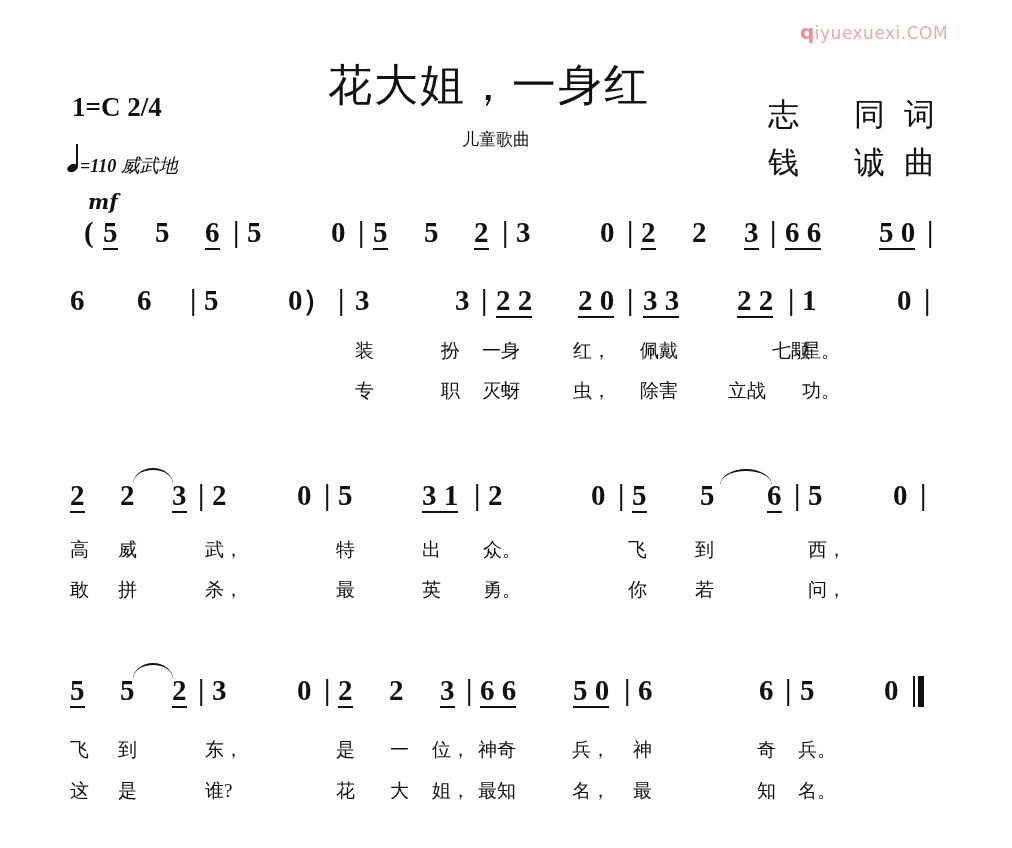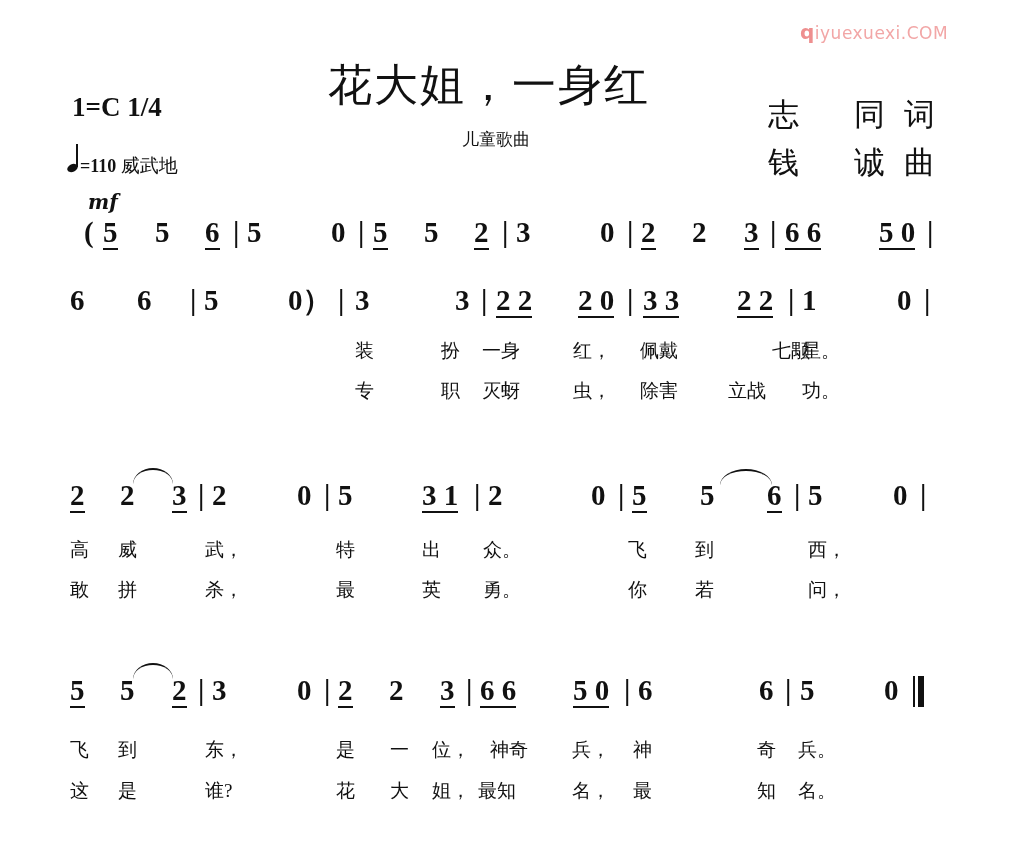--- a/index.html
+++ b/index.html
@@ -3,21 +3,21 @@
 <meta charset="utf-8">
 <style>
   html, body { margin: 0; padding: 0; background: #ffffff; }
   body { width: 1012px; height: 848px; position: relative; overflow: hidden; color: #111; }
   .serif { font-family: "Liberation Serif", "DejaVu Serif", serif; }
   .abs { position: absolute; white-space: nowrap; }
   .title { font-size: 44px; letter-spacing: 2px; font-weight: normal; }
   .subtitle { font-size: 17px; }
   .credit { font-size: 31px; }
   .key { font-size: 27px; font-weight: bold; }
-  .tempo { font-size: 18px; font-weight: bold; }
+  .tempo { font-size: 18px; font-weight: bold; font-style: italic; }
   .tempo-zh { font-weight: normal; font-size: 19px; }
   .watermark { font-family: "DejaVu Sans", sans-serif; font-size: 17px; color: #f2a6a6; letter-spacing: 0.5px; }
   .watermark .q { font-weight: bold; font-size: 20px; color: #ee8f8f; }
   .n { font-size: 29px; font-weight: bold; line-height: 1; }
   .u { border-bottom: 2.5px solid #111; padding-bottom: 1px; }
   .bar { font-size: 29px; font-weight: bold; line-height: 1; }
   .lyric { font-size: 19px; line-height: 1; }
   .mf { font-family: "DejaVu Serif", serif; font-style: italic; font-size: 20px; font-weight: bold; }
   .tie { position: absolute; border-top: 2.5px solid #111; border-radius: 50% 50% 0 0 / 100% 100% 0 0; height: 14px; }
   .final-bar { position: absolute; background: #111; }
@@ -25,21 +25,21 @@
 </head>
 <body>
 
 <div class="abs watermark" style="left:800px; top:20px;">
   <span class="q">q</span><span>iyuexuexi.COM</span>
 </div>
 
 <div class="abs serif title" style="left:328px; top:56px;">花大姐，一身红</div>
 <div class="abs serif subtitle" style="left:462px; top:128px;">儿童歌曲</div>
 
-<div class="abs serif key" style="left:72px; top:92px;">1=C  1/4</div>
+<div class="abs serif key" style="left:72px; top:92px;">1=C  2/4</div>
 <div class="abs" style="left:66px; top:143px; width:14px; height:30px;">
   <svg width="14" height="30" viewBox="0 0 14 30">
     <line x1="11" y1="1" x2="11" y2="24" stroke="#111" stroke-width="2"></line>
     <ellipse cx="6.5" cy="25" rx="5.5" ry="3.8" fill="#111" transform="rotate(-25 6.5 25)"></ellipse>
   </svg>
 </div>
 <div class="abs serif tempo" style="left:80px; top:153px;">
   <span>=110</span>
   <span class="tempo-zh">威武地</span>
 </div>
@@ -168,21 +168,21 @@
     <span class="abs serif lyric" style="left: 483px; top: 580px;">勇。</span>
     <span class="abs serif lyric" style="left: 628px; top: 580px;">你</span>
     <span class="abs serif lyric" style="left: 695px; top: 580px;">若</span>
     <span class="abs serif lyric" style="left: 808px; top: 580px;">问，</span>
     <span class="abs serif lyric" style="left: 70px; top: 740px;">飞</span>
     <span class="abs serif lyric" style="left: 118px; top: 740px;">到</span>
     <span class="abs serif lyric" style="left: 205px; top: 740px;">东，</span>
     <span class="abs serif lyric" style="left: 336px; top: 740px;">是</span>
     <span class="abs serif lyric" style="left: 390px; top: 740px;">一</span>
     <span class="abs serif lyric" style="left: 432px; top: 740px;">位，</span>
-    <span class="abs serif lyric" style="left: 490px; top: 740px;">神奇</span>
+    <span class="abs serif lyric" style="left: 478px; top: 740px;">神奇</span>
     <span class="abs serif lyric" style="left: 572px; top: 740px;">兵，</span>
     <span class="abs serif lyric" style="left: 633px; top: 740px;">神</span>
     <span class="abs serif lyric" style="left: 757px; top: 740px;">奇</span>
     <span class="abs serif lyric" style="left: 798px; top: 740px;">兵。</span>
     <span class="abs serif lyric" style="left: 70px; top: 781px;">这</span>
     <span class="abs serif lyric" style="left: 118px; top: 781px;">是</span>
     <span class="abs serif lyric" style="left: 205px; top: 781px;">谁?</span>
     <span class="abs serif lyric" style="left: 336px; top: 781px;">花</span>
     <span class="abs serif lyric" style="left: 390px; top: 781px;">大</span>
     <span class="abs serif lyric" style="left: 432px; top: 781px;">姐，</span>

